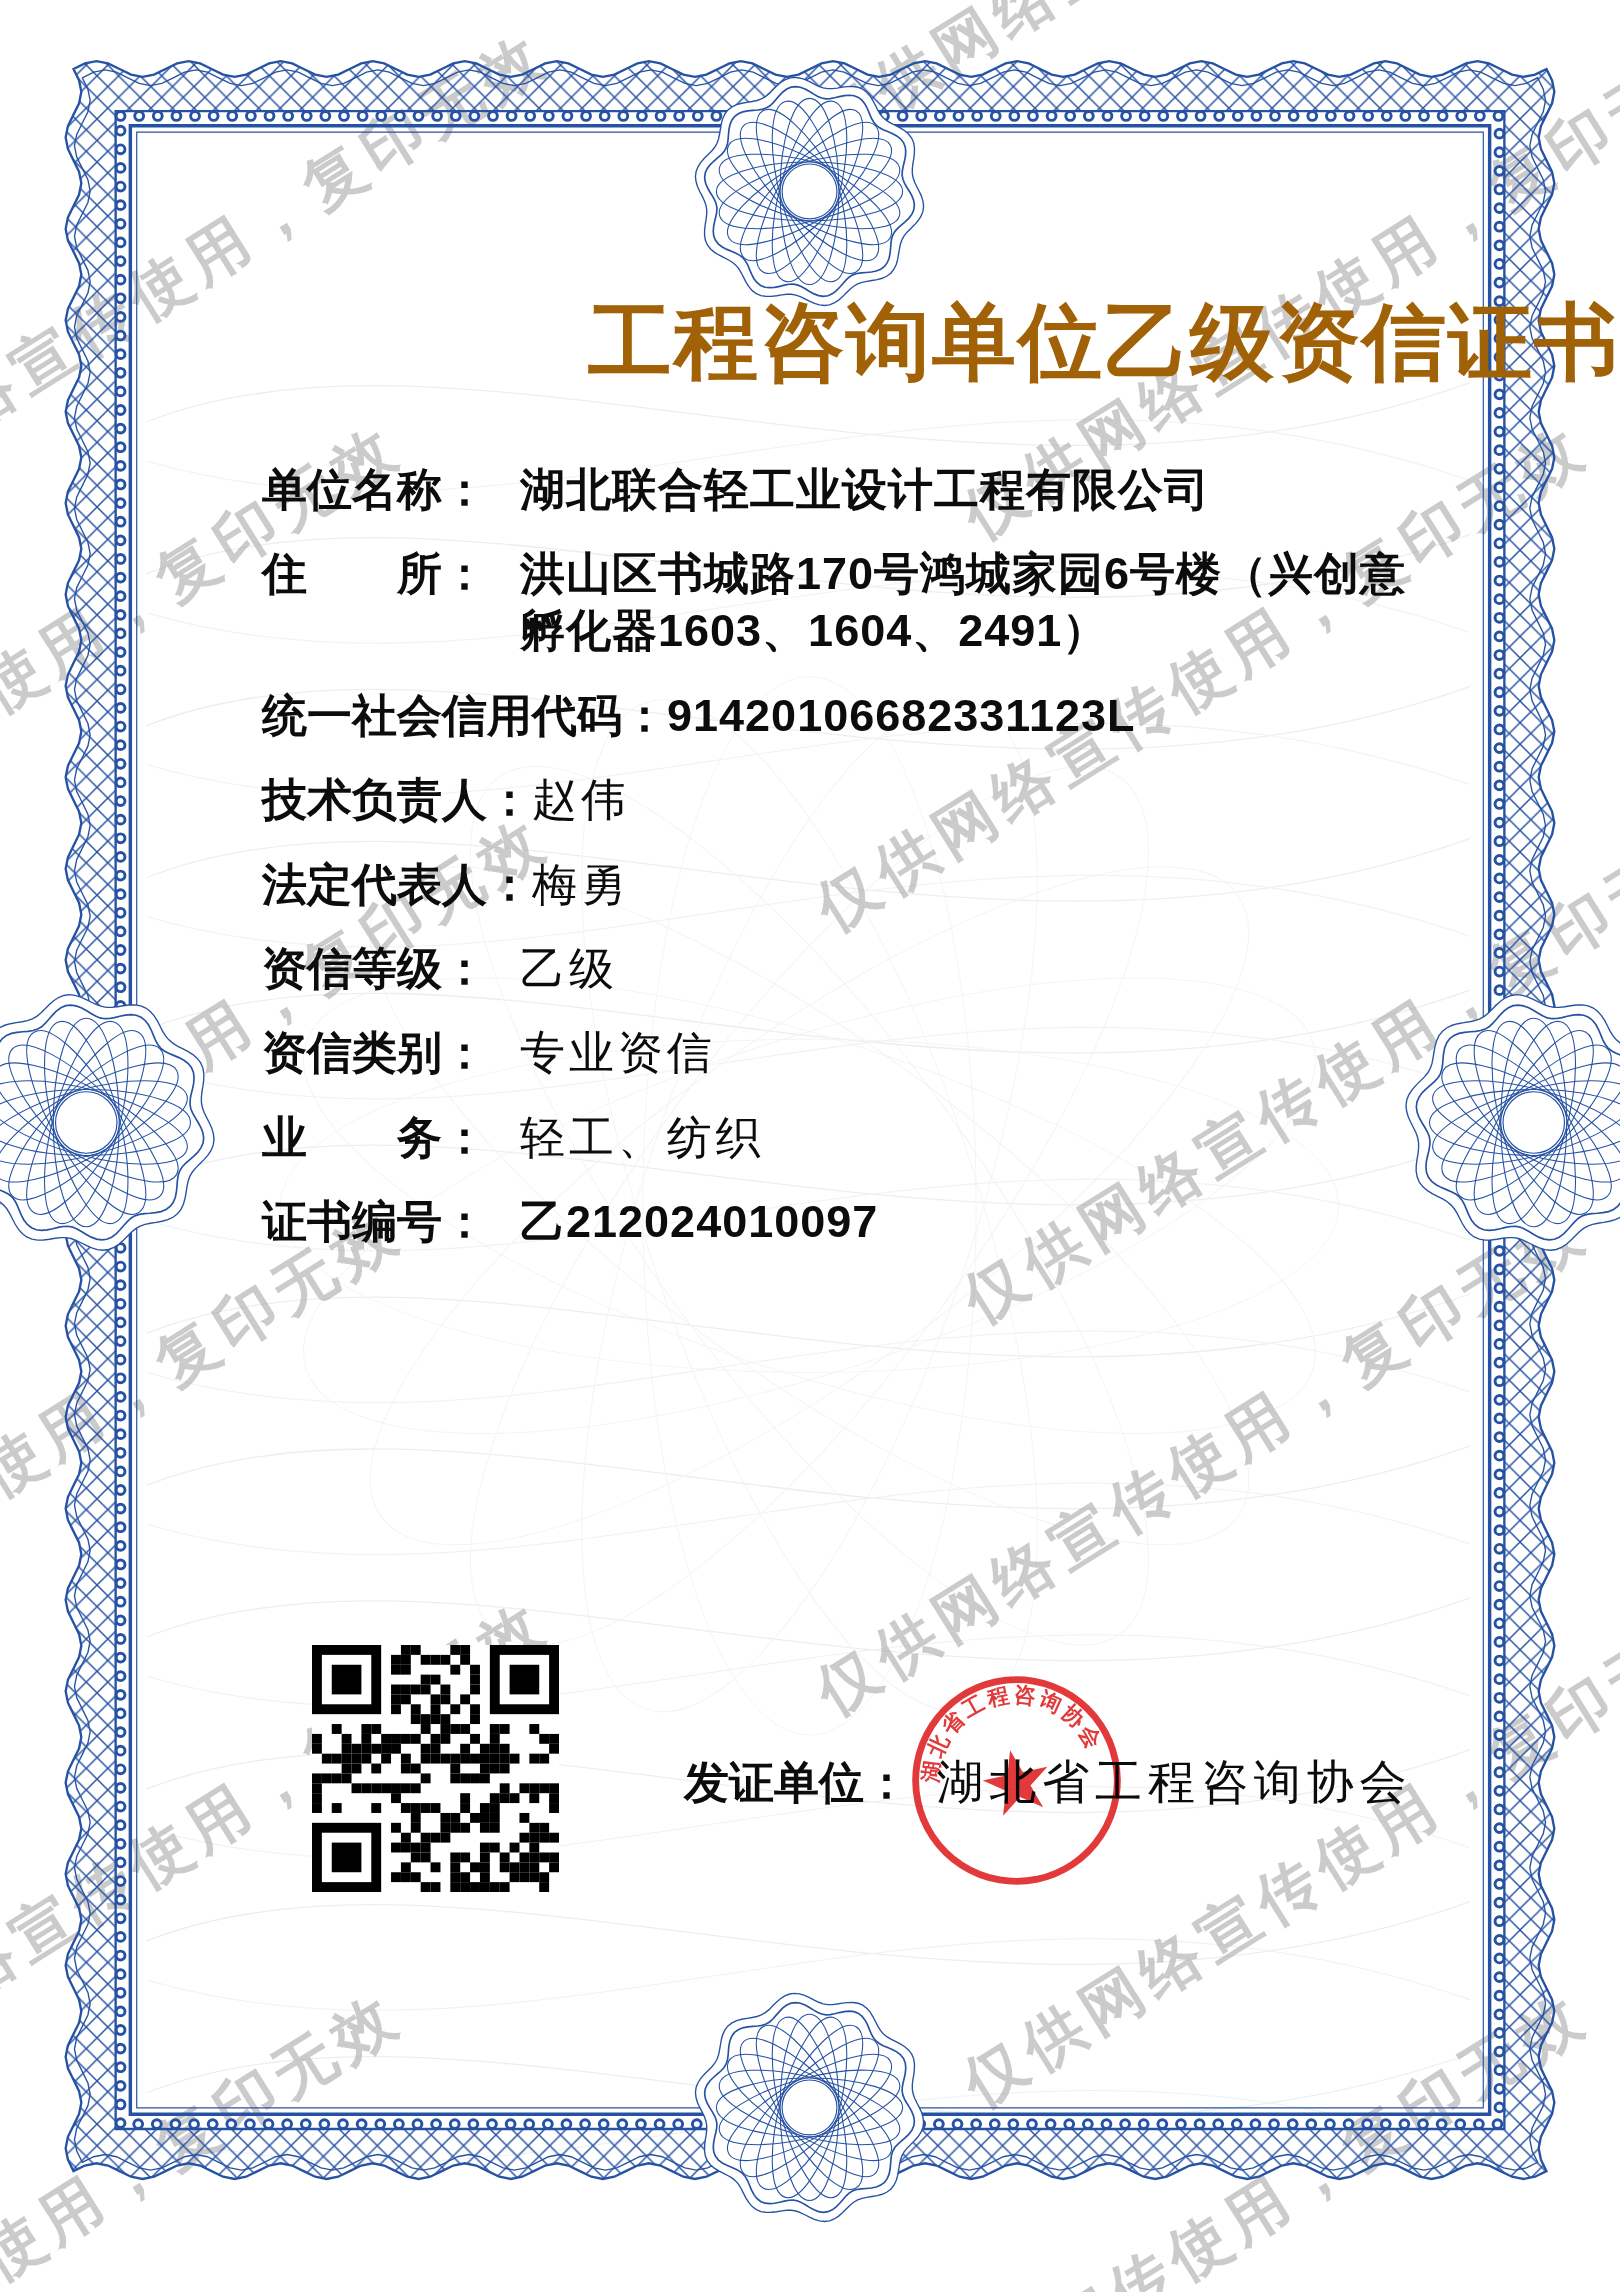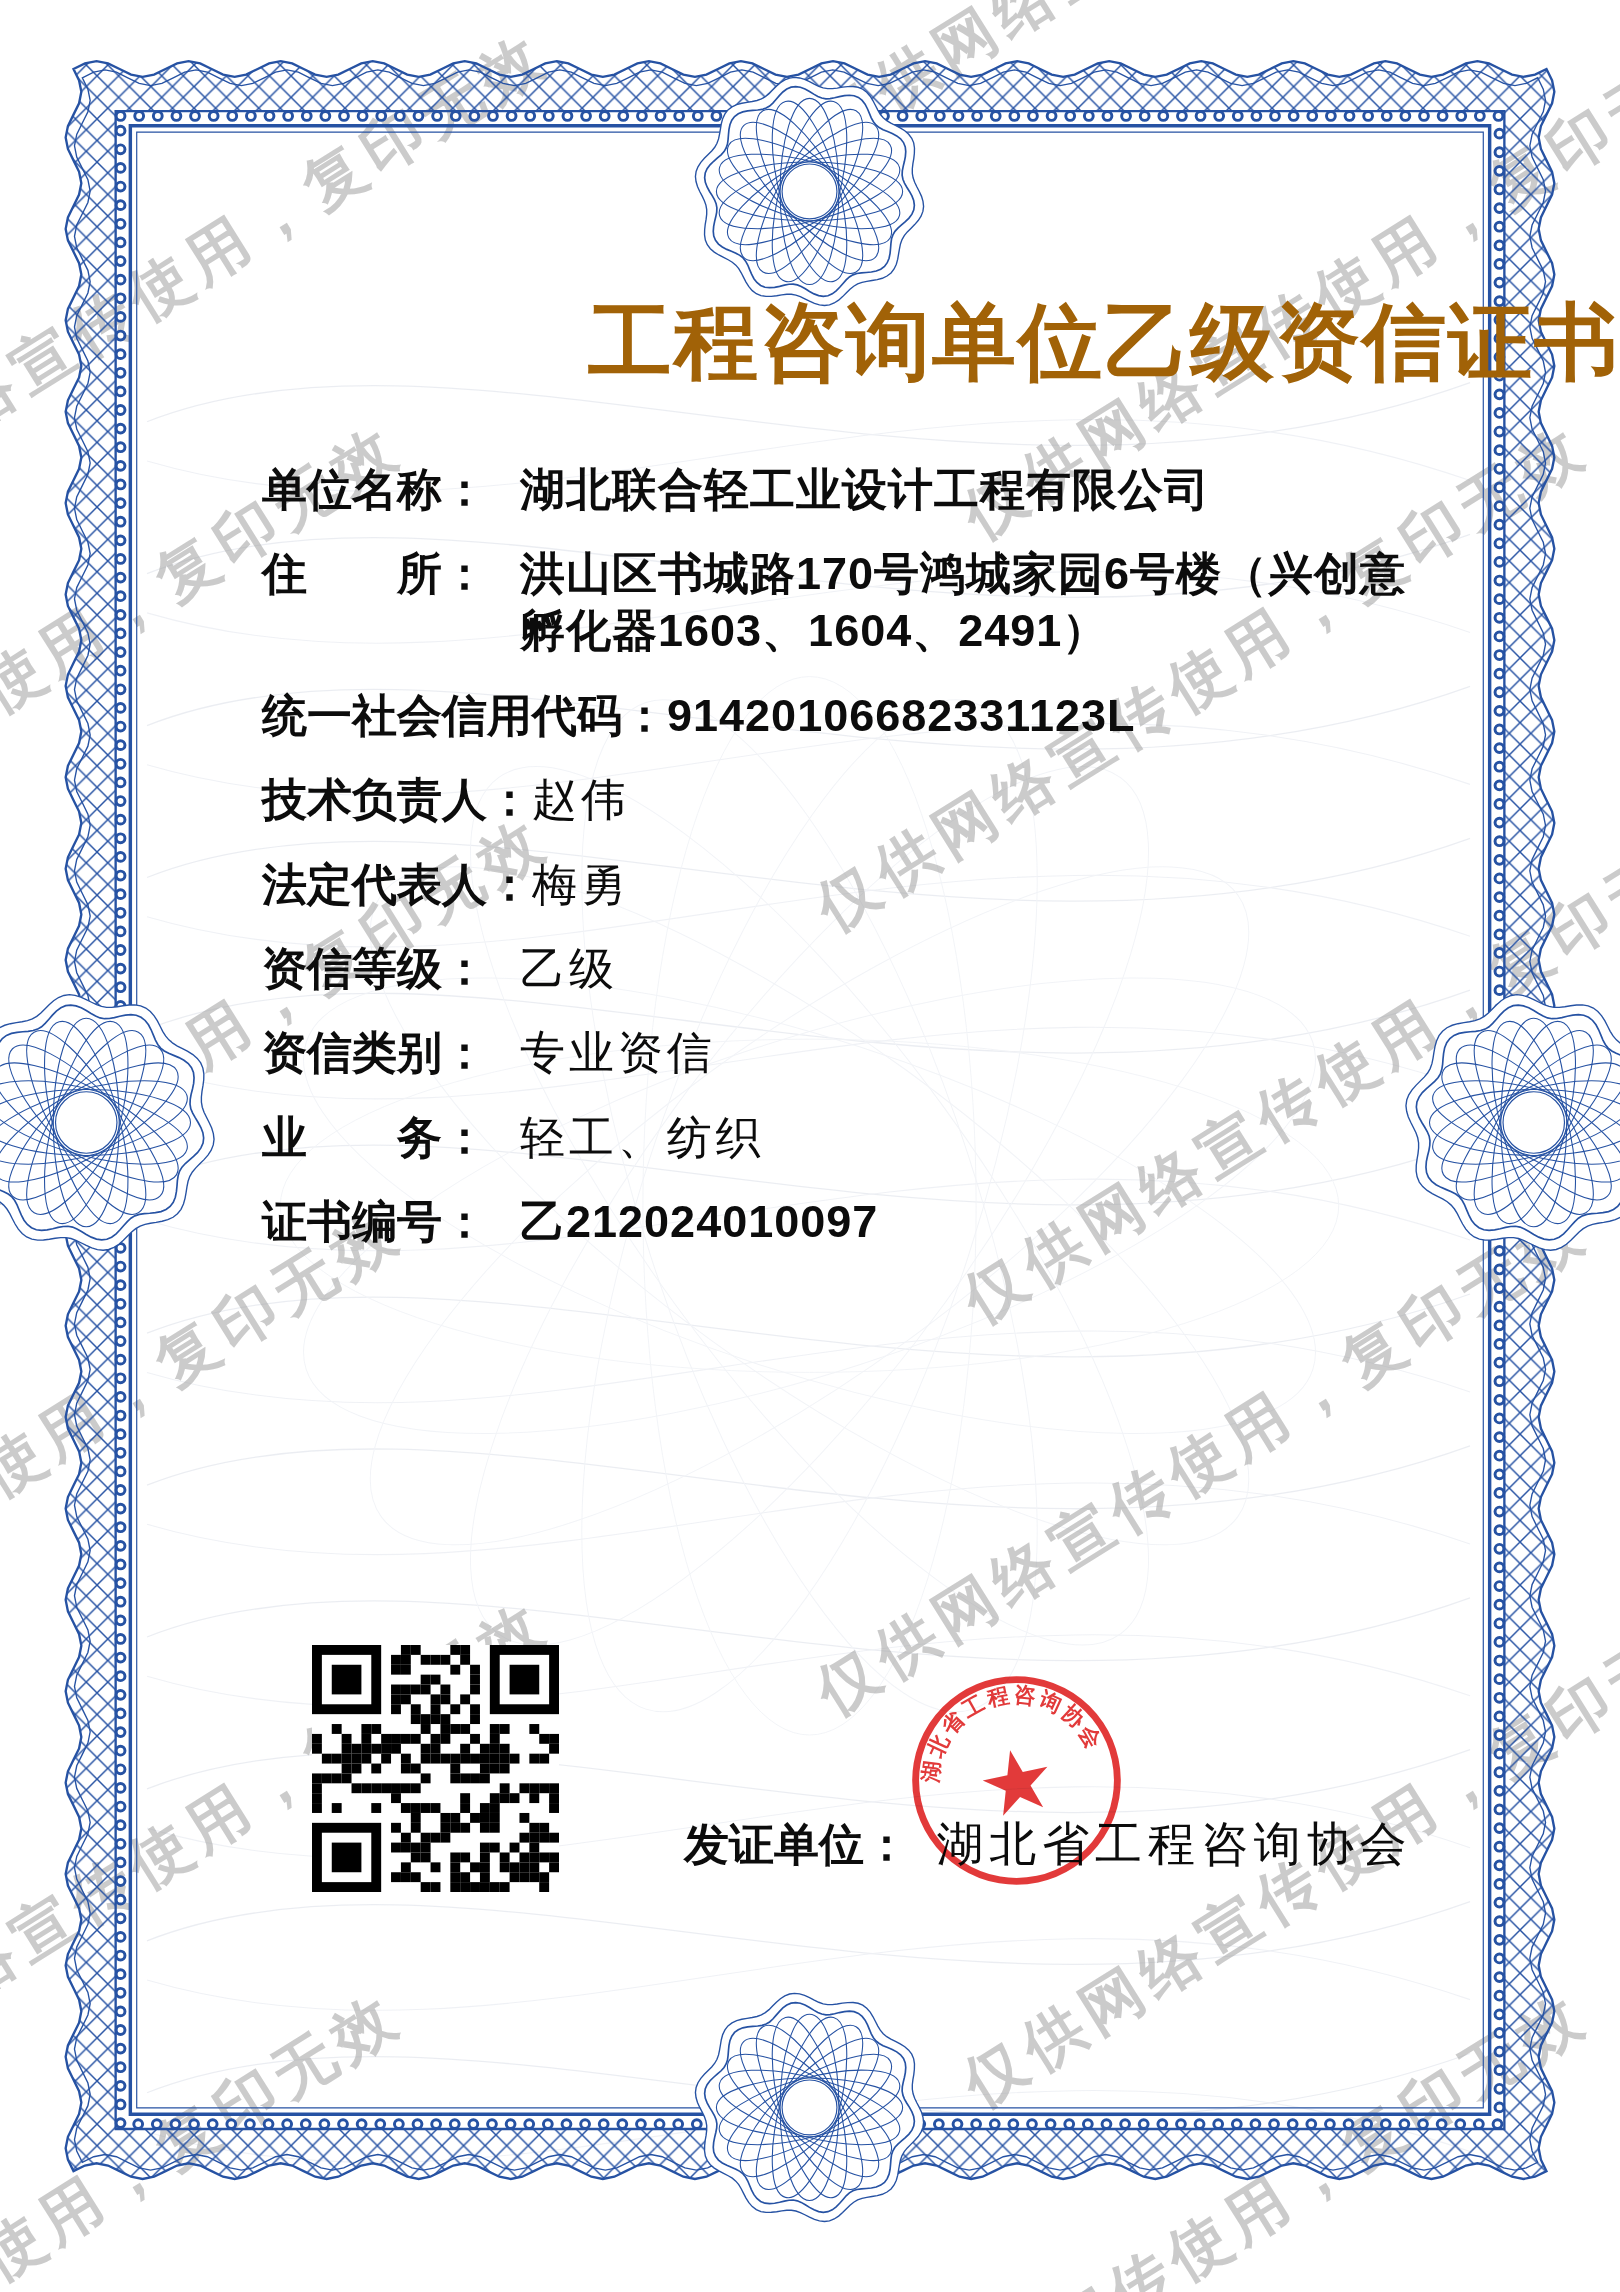--- a/index.html
+++ b/index.html
@@ -34,21 +34,21 @@
   .f-value{
     font-size:45px; font-weight:700; line-height:57px; color:#0c0c0c;
     letter-spacing:1px;
   }
   .f-value.kai{
     font-family:"DejaVu Serif", serif; font-weight:500; letter-spacing:3.9px;
   }
   .f-line2{display:block;}
   #qr{position:absolute; left:312px; top:1645px; width:247px; height:247px; background:#fff;}
   #issuer-row{
-    position:absolute; left:684px; top:1813px; display:flex; align-items:baseline;
+    position:absolute; left:684px; top:1751px; display:flex; align-items:baseline;
     white-space:nowrap;
   }
   #issuer-label{font-size:45px; font-weight:800; color:#0c0c0c;}
   #issuer-name{
     font-family:"DejaVu Serif", serif; font-size:47px; font-weight:500;
     letter-spacing:5.9px; color:#0c0c0c; margin-left:27.4px;
   }
   #seal-svg{position:absolute; left:899px; top:1663px; mix-blend-mode:multiply;}
 </style>
 </head>

